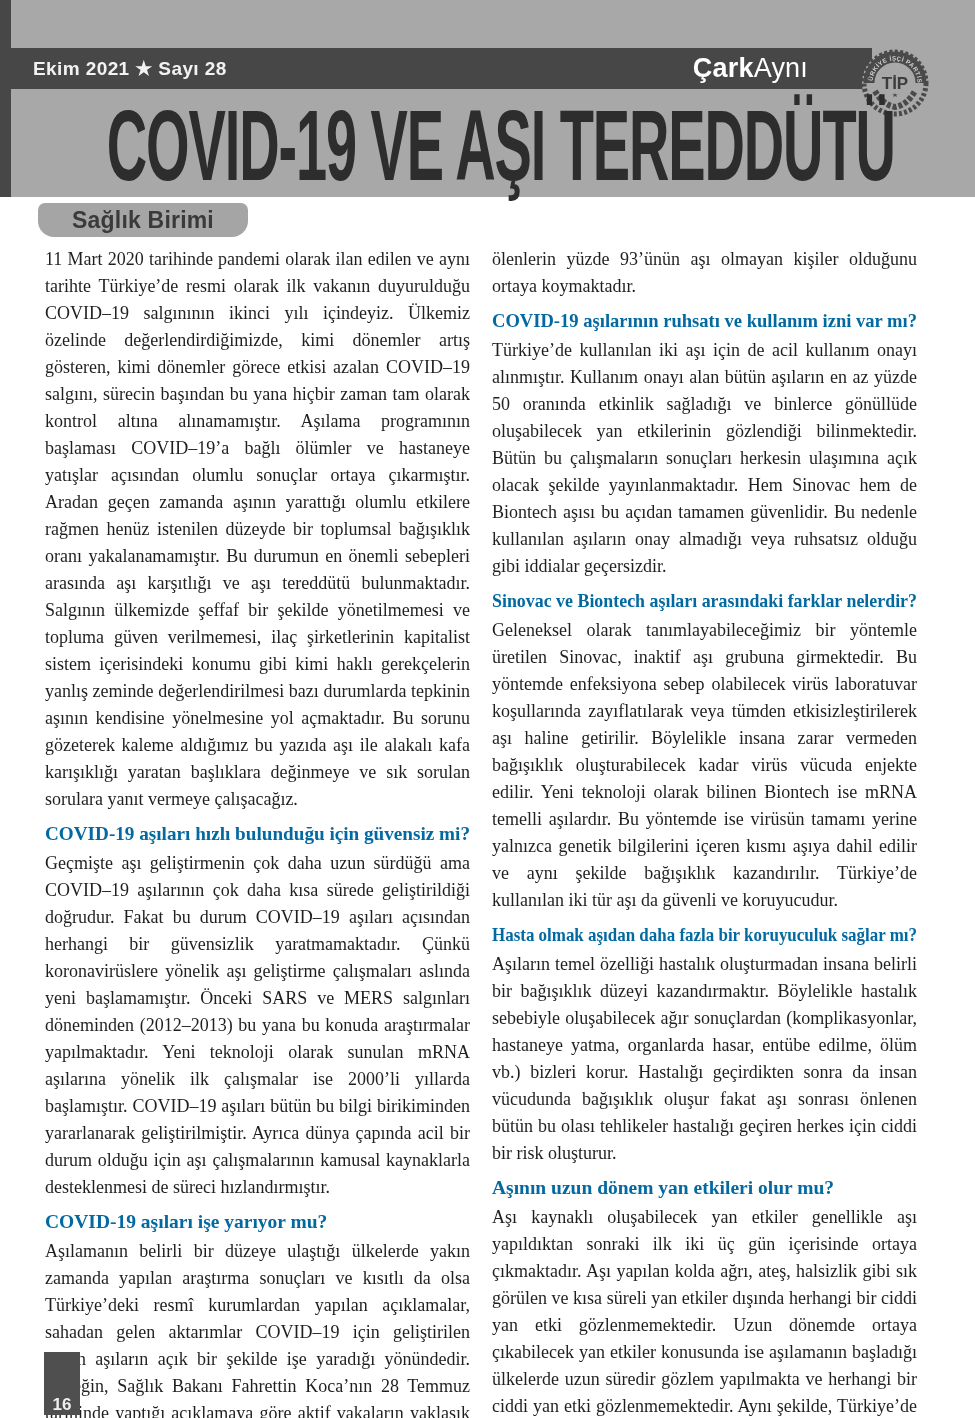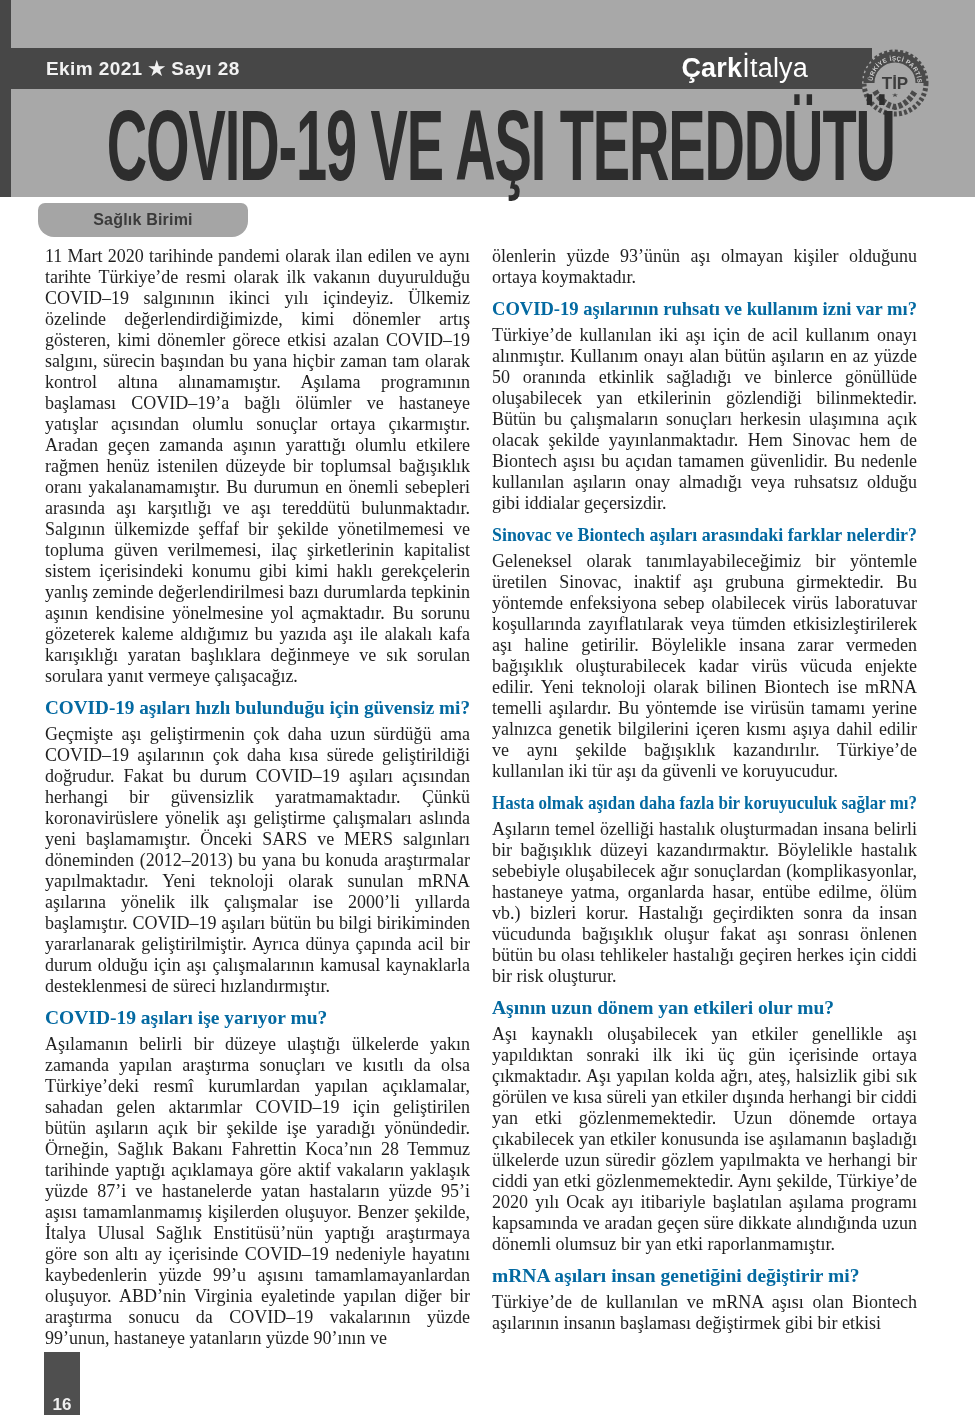--- a/index.html
+++ b/index.html
@@ -7,21 +7,21 @@
     position:relative; width:975px; height:1418px; background:#ffffff;
     overflow:hidden; margin:0 auto;
     font-family:"Liberation Serif", serif;
   }
   
   .band { position:absolute; top:0; left:0; width:975px; height:197px; background:#a8a8a8; }
   .edge-strip { position:absolute; top:0; left:0; width:11px; height:197px; background:#474747; }
   .topbar {
     position:absolute; top:48px; left:0; width:872px; height:41px; background:#474747;
     display:flex; align-items:center; justify-content:space-between;
-    box-sizing:border-box; padding:0 64px 0 46px;
+    box-sizing:border-box; padding:0 64px 0 33px;
     font-family:"Liberation Sans", sans-serif;
   }
   .issue { color:#f2f2f2; font-size:19px; font-weight:bold; letter-spacing:.4px; }
   .brand { color:#ffffff; font-size:27px; letter-spacing:.2px; white-space:nowrap; }
   .brand .b1 { font-weight:bold; }
   .brand .b2 { font-weight:normal; }
   .badge { position:absolute; left:861px; top:49px; width:68px; height:68px; }
   
   .title-wrap {
     position:absolute; top:99px; left:13px; width:975px; height:92px;
@@ -31,30 +31,30 @@
     font-family:"Liberation Sans", sans-serif; font-weight:bold;
     font-size:100px; line-height:90px; color:#2d2d2d; white-space:nowrap;
     letter-spacing:-2px; transform-origin:center center;
   }
   
   .tab {
     position:absolute; top:203px; left:38px; width:210px; height:34px;
     background:#a5a5a5; border-radius:7px 7px 16px 16px;
     display:flex; align-items:center; justify-content:center;
     font-family:"Liberation Sans", sans-serif; font-weight:bold;
-    font-size:16px; color:#3a3a3a; letter-spacing:.2px;
+    font-size:23px; color:#3a3a3a; letter-spacing:.2px;
   }
   
   .columns {
     position:absolute; top:246px; left:45px; width:872px;
     display:flex; gap:22px;
   }
   .col { width:425px; }
   .col p {
-    margin:0 0 3px 0; font-size:18px; line-height:21px;
+    margin:0 0 3px 0; font-size:18px; line-height:27px;
     text-align:justify; color:#1f1f1f;
   }
   .col h3 {
     margin:9px 0 4px 0; font-size:19.5px; line-height:24px;
     font-weight:bold; color:#0369a1; white-space:nowrap; overflow:visible;
   }
   .col h3 .fit { display:inline-block; transform-origin:left center; white-space:nowrap; }
   
   .pagenum {
     position:absolute; left:44px; top:1352px; width:36px; height:63px;
@@ -66,21 +66,21 @@
 </head>
 <body>
 
 <div class="page">
 
   <div class="band"></div>
   <div class="edge-strip"></div>
 
   <div class="topbar">
     <span class="issue">Ekim 2021 ★ Sayı 28</span>
-    <span class="brand"><span class="b1">Çark</span><span class="b2">İtalya</span></span>
+    <span class="brand"><span class="b1">Çark</span><span class="b2">Aynı</span></span>
   </div>
 
   <div class="badge">
     <svg width="68" height="68" viewBox="0 0 68 68">
       <circle cx="34" cy="34" r="33" fill="#a8a8a8"></circle>
       <circle cx="34" cy="34" r="31" fill="none" stroke="#4a4a4a" stroke-width="5" stroke-dasharray="3 2.2"></circle>
       <path d="M 8,34 A 26,26 0 0 1 60,34" fill="none" stroke="#4a4a4a" stroke-width="11"></path>
       <defs>
           <path id="ringpath" d="M 11.5,34 A 22.5,22.5 0 0 1 56.5,34"></path>
         </defs>

